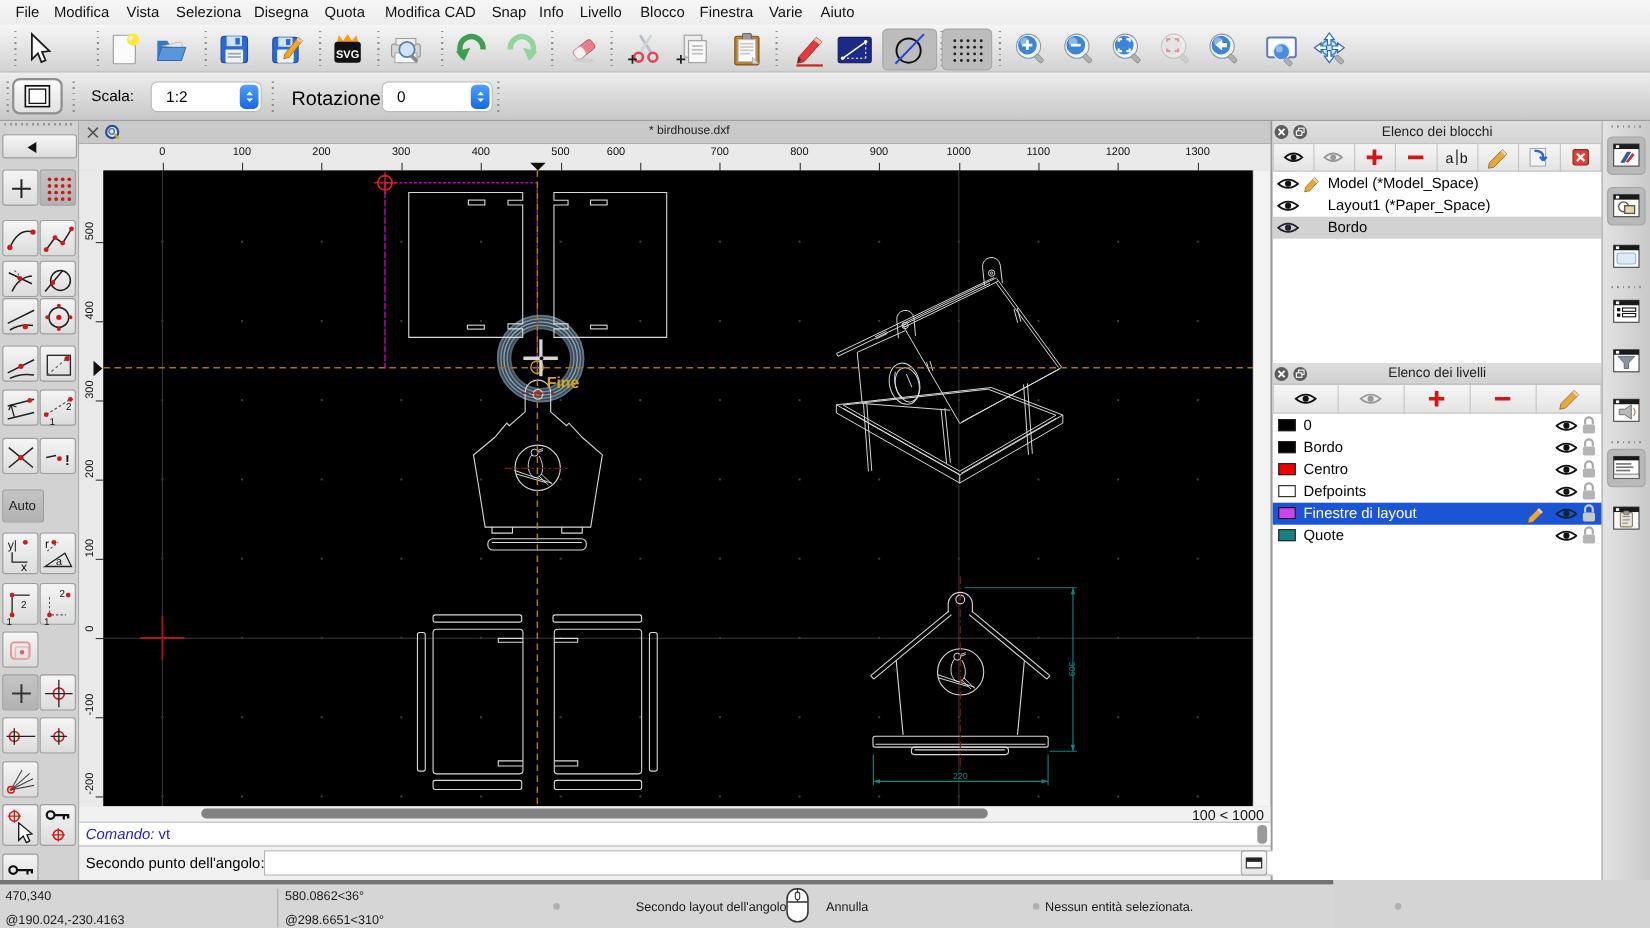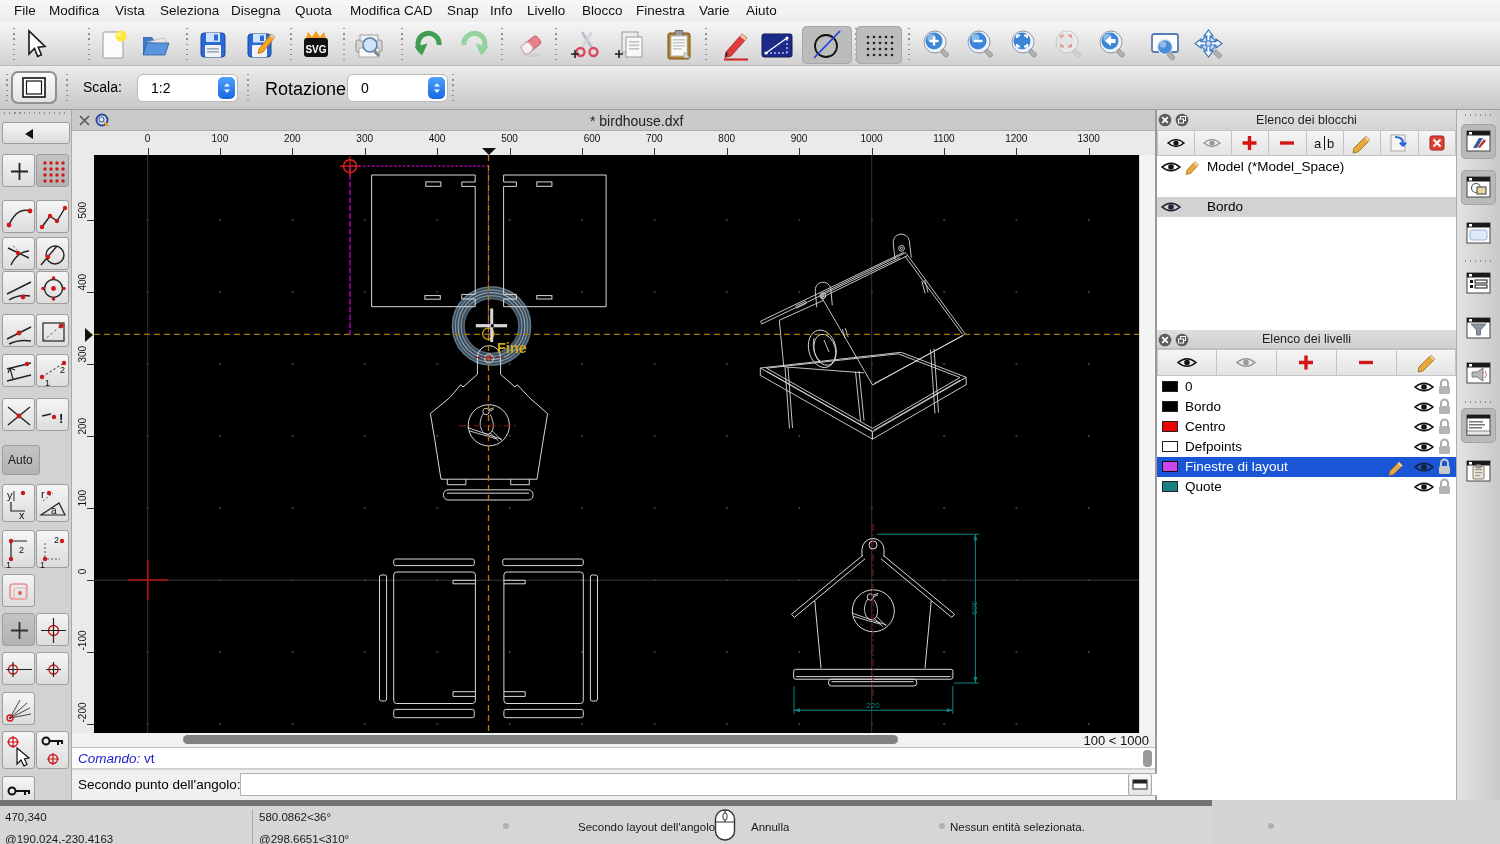--- a/index.html
+++ b/index.html
@@ -19,21 +19,21 @@
 .combo { position:absolute; height:28px; background:#fff; border:1px solid #b9b9b9; border-radius:6px; font-size:14px; color:#000; }
 .combo .txt { position:absolute; left:13px; top:5px; }
 .combo .btn { position:absolute; right:2px; top:2px; width:17px; height:22px; border-radius:5px; background:linear-gradient(#4da0fa,#1668e3); }
 .combo .btn svg { position:absolute; left:2.5px; top:4px; }
 
 #leftbar { left:0; top:110px; width:72px; height:690px; background:#d2d2d2; border-right:1px solid #a9a9a9; }
 .lbtn { position:absolute; width:33px; height:33px; background:linear-gradient(#f5f5f5,#dcdcdc); border:1px solid #9e9e9e; border-radius:3px; }
 .lbtn.on { background:linear-gradient(#c4c4c4,#b2b2b2); }
 .lbtn svg { position:absolute; left:0; top:0; }
 
-#tabbar { left:72px; top:110px; width:1085px; height:21px; background:#c9c9c9; border-bottom:1px solid #adadad; font-size:14px; color:#222; }
+#tabbar { left:72px; top:110px; width:1085px; height:21px; background:#c9c9c9; border-bottom:1px solid #adadad; font-size:11px; color:#222; }
 #hruler { left:72px; top:131px; width:1085px; height:24px; background:#eaeaea; font-size:10px; color:#111; }
 #hruler span { position:absolute; top:2px; transform:translateX(-50%); }
 #hruler i { position:absolute; top:17px; width:1px; height:7px; background:#333; }
 #vruler { left:72px; top:155px; width:22px; height:578px; background:#eaeaea; font-size:10px; color:#111; }
 #vruler span { position:absolute; left:3px; transform:rotate(-90deg) translateX(50%); transform-origin:center; white-space:nowrap; width:14px; text-align:center; }
 #vruler i { position:absolute; left:15px; width:7px; height:1px; background:#333; }
 #canvas { left:94px; top:155px; width:1045px; height:578px; background:#000; }
 #vscroll { left:1139px; top:155px; width:16px; height:578px; background:#f4f4f4; border-left:1px solid #d6d6d6; }
 #mdiright { left:1155px; top:110px; width:2px; height:690px; background:#9a9a9a; }
 #hscrollrow { left:72px; top:733px; width:1083px; height:14px; background:#f1f1f1; }
@@ -45,21 +45,21 @@
 .ptitle { position:absolute; left:0; width:299px; height:21px; background:linear-gradient(#dedede,#d0d0d0); border-bottom:1px solid #bdbdbd; text-align:center; font-size:12.5px; color:#222; }
 .ptool { position:absolute; left:0; width:299px; background:linear-gradient(#f6f6f6,#e3e3e3); }
 .pbtn { position:absolute; top:0; height:100%; border:1px solid #c3c3c3; border-left:none; }
 .prow { position:absolute; left:0; width:299px; height:20px; font-size:13.5px; color:#000; }
 .swatch { position:absolute; left:5px; top:4px; width:16px; height:11px; border:1px solid #222; }
 #rstrip { left:1456px; top:110px; width:44px; height:690px; background:linear-gradient(to right,#e3e3e3,#c9c9c9); border-left:1px solid #ababab; }
 .sbtn { position:absolute; left:4px; width:35px; height:35px; }
 .sbtn.on { background:#b9b9b9; border-radius:5px; box-shadow:inset 0 0 0 1px #a5a5a5; }
 .ssep { position:absolute; left:8px; width:28px; height:2px; background:repeating-linear-gradient(to right,#8f8f8f 0 1.5px,transparent 1.5px 5px); }
 
-#statusbar { left:0; top:800px; width:1212px; height:44px; background:#d6d6d6; border-top:6px solid #737373; font-size:11.5px; color:#1a1a1a; }
+#statusbar { left:0; top:800px; width:1212px; height:44px; background:#d6d6d6; border-top:4px solid #737373; font-size:11.5px; color:#1a1a1a; }
 #statusbar div { position:absolute; white-space:nowrap; }
 </style>
 </head>
 <body>
 <div id="app">
   <div id="menubar" class="abs">
     <span style="left:14px">File</span>
     <span style="left:49px">Modifica</span>
     <span style="left:115px">Vista</span>
     <span style="left:160px">Seleziona</span>
@@ -557,21 +557,21 @@
     <span style="left:147.9px">100</span>
       <i style="left:147.9px"></i>
     <span style="left:220.3px">200</span>
       <i style="left:220.3px"></i>
     <span style="left:292.7px">300</span>
       <i style="left:292.7px"></i>
     <span style="left:365.1px">400</span>
       <i style="left:365.1px"></i>
     <span style="left:437.5px">500</span>
       <i style="left:437.5px"></i>
-    <span style="left:520px">600</span>
+    <span style="left:488px">600</span>
       <i style="left:509.9px"></i>
     <span style="left:582.3px">700</span>
       <i style="left:582.3px"></i>
     <span style="left:654.7px">800</span>
       <i style="left:654.7px"></i>
     <span style="left:727.1px">900</span>
       <i style="left:727.1px"></i>
     <span style="left:799.5px">1000</span>
       <i style="left:799.5px"></i>
     <span style="left:871.9px">1100</span>
@@ -821,20 +821,29 @@
           <g transform="translate(10,7)">
             <path d="M-9 0 Q0 -7.5 9 0 Q0 7.5 -9 0 Z" fill="none" stroke="#111" stroke-width="1.6"></path>
             <circle r="2.8" fill="#111"></circle>
           </g>
         </svg>
       <svg style="position:absolute;left:27px;top:2px" width="17" height="16">
           <path d="M3 11 L11 2.5 L14.5 6 L6.5 14.5 L2 15.5 Z" fill="#e8a83e" stroke="#8f6a1a" stroke-width=".7"></path>
           <path d="M11 2.5 L14.5 6 L13 7.5 L9.5 4 Z" fill="#f0d0b0"></path>
         </svg>
       <span style="position:absolute;left:50px;top:2px">Model (*Model_Space)</span>
+    </div>
+    <div class="prow" style="top:67px">
+      <svg style="position:absolute;left:4px;top:3px" width="20" height="14">
+          <g transform="translate(10,7)">
+            <path d="M-9 0 Q0 -7.5 9 0 Q0 7.5 -9 0 Z" fill="none" stroke="#111" stroke-width="1.6"></path>
+            <circle r="2.8" fill="#111"></circle>
+          </g>
+        </svg>
+      <span style="position:absolute;left:50px;top:2px">Layout1 (*Paper_Space)</span>
     </div>
     <div class="prow" style="top:87px;background:#d2d2d2">
       <svg style="position:absolute;left:4px;top:3px" width="20" height="14">
           <g transform="translate(10,7)">
             <path d="M-9 0 Q0 -7.5 9 0 Q0 7.5 -9 0 Z" fill="none" stroke="#223" stroke-width="1.6"></path>
             <circle r="2.8" fill="#223"></circle>
           </g>
         </svg>
       <span style="position:absolute;left:50px;top:2px">Bordo</span>
     </div>

